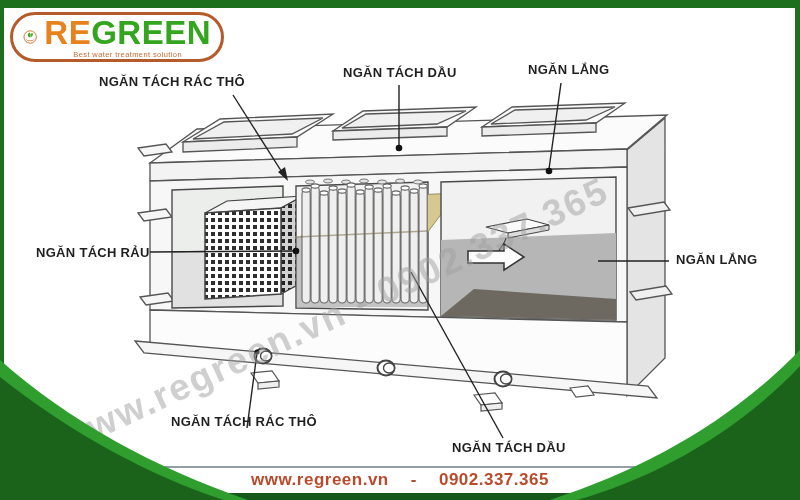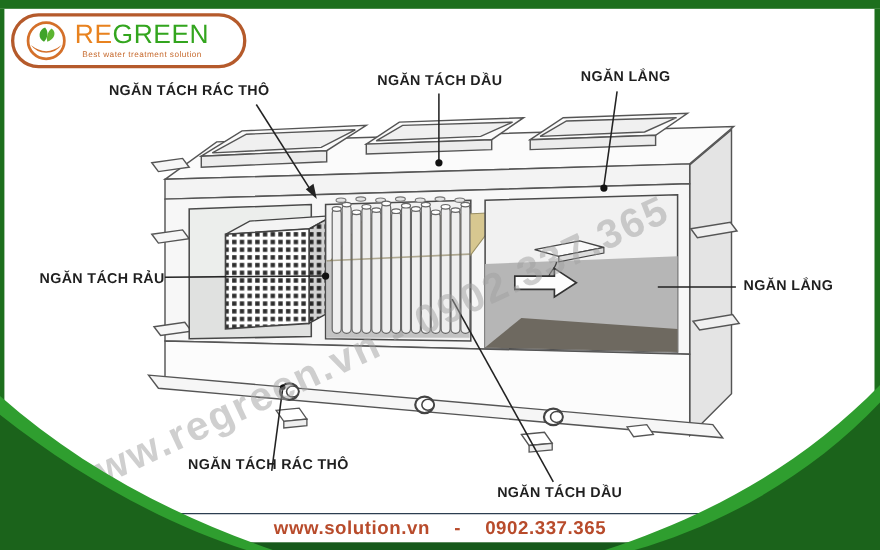--- a/index.html
+++ b/index.html
@@ -19,21 +19,21 @@
   .lbl-bottom-center{left:452px;top:440px;}
   
   .watermark{position:absolute;z-index:3;left:70px;top:420px;transform:rotate(-25deg);
              transform-origin:left bottom;font-size:37px;font-weight:bold;letter-spacing:2px;
              color:rgba(160,160,160,0.5);white-space:nowrap;}
   
   .logo{position:absolute;z-index:6;left:10px;top:12px;width:214px;height:50px;
         border:3px solid #b55a2b;border-radius:26px;background:#fff;
         display:flex;align-items:center;padding:0 10px;box-sizing:border-box;gap:7px;}
   .logo-text{display:flex;flex-direction:column;line-height:1;}
-  .brand{font-size:24px;font-weight:normal;letter-spacing:.5px;}
+  .brand{font-size:33px;font-weight:bold;letter-spacing:.5px;}
   .brand .re{color:#e8821f;}
   .brand .green{color:#33a51e;}
   .tagline{font-size:7.5px;color:#c76b2f;letter-spacing:.4px;text-align:center;margin-top:2px;}
   
   .footer-text{position:absolute;z-index:6;left:0;right:0;top:470px;text-align:center;
                font-size:17px;font-weight:bold;color:#b84b2b;letter-spacing:.5px;}
   .footer-text .sep{margin:0 22px;}
 </style>
 </head>
 <body>
@@ -226,16 +226,16 @@
       <path d="M0,360 C70,422 155,468 248,500 L0,500 Z" fill="#2f9e2f"></path>
       <path d="M0,377 C72,434 152,477 224,500 L0,500 Z" fill="#1b631b"></path>
     </g>
     <g>
       <path d="M800,350 C732,420 648,468 550,500 L800,500 Z" fill="#2f9e2f"></path>
       <path d="M800,366 C738,432 655,478 577,500 L800,500 Z" fill="#1b631b"></path>
     </g>
   </svg>
 
   <div class="footer-text">
-    <span>www.solution.vn</span><span class="sep">-</span><span>0902.337.365</span>
+    <span>www.regreen.vn</span><span class="sep">-</span><span>0902.337.365</span>
   </div>
 
 </div>
 
 </body></html>

